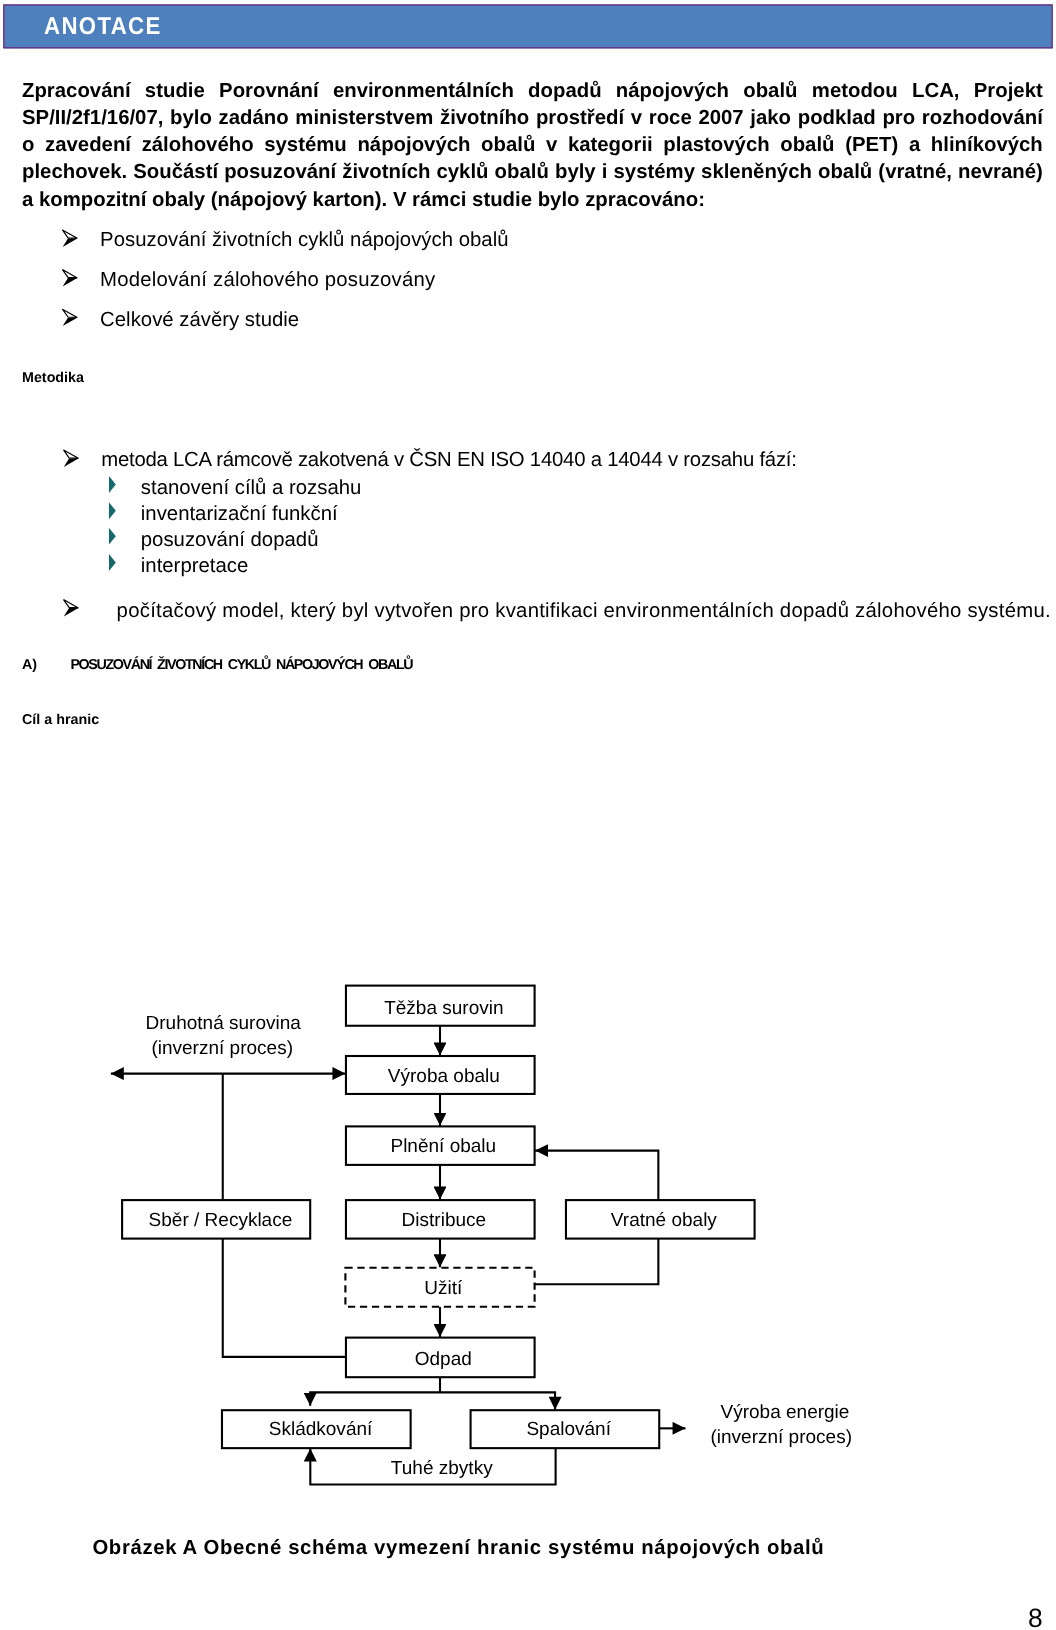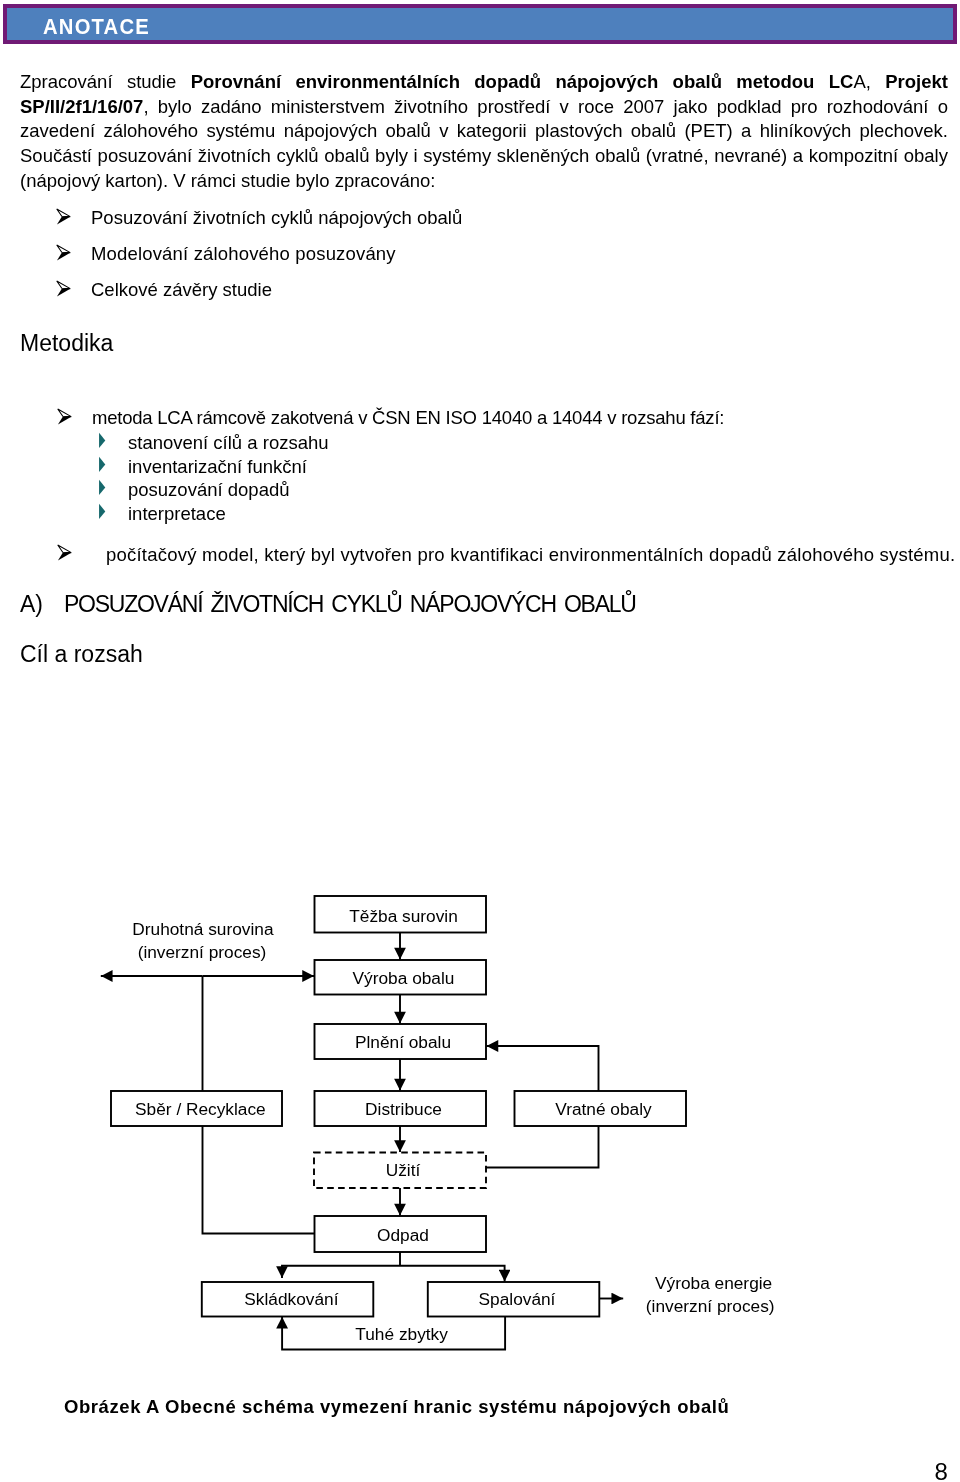--- a/index.html
+++ b/index.html
@@ -3,45 +3,45 @@
 <meta charset="utf-8">
 <title>ANOTACE</title>
 <style>
   html,body{margin:0;padding:0;background:#ffffff;}
   body{width:960px;height:1482px;position:relative;overflow:hidden;
        font-family:"Liberation Sans",sans-serif;color:#000000;}
   .page{position:absolute;left:0;top:0;width:960px;height:1482px;transform:translateZ(0);}
 
   
   .banner{position:absolute;left:3px;top:4px;width:954px;height:40px;
-          background:#4e80bd;box-sizing:border-box;border:4px solid #701a75;text-decoration:underline;}
+          background:#4e80bd;box-sizing:border-box;border:1px solid #701a75;text-decoration:underline;}
   .banner-label{position:absolute;left:35.5px;top:7.5px;color:#ffffff;
           font-size:22px;font-weight:bold;letter-spacing:1.3px;line-height:22px;transform:scaleX(0.92);transform-origin:left top;}
 
   
   .tb{position:absolute;font-size:18.5px;line-height:24.7px;color:#000000;}
-  .just{text-align:justify;text-justify:inter-word;}
+  .just{text-align:justify;text-justify:inter-word;font-weight:bold;}
 
   
   #intro{left:20px;top:70px;width:928px;}
 
   
   .li{position:absolute;font-size:18.5px;line-height:24.7px;white-space:nowrap;}
   .arrow3d{position:absolute;width:15px;height:17.5px;}
   .tri{position:absolute;width:8px;height:17px;}
 
   
-  .hd{position:absolute;font-size:23px;font-weight:normal;line-height:24.7px;white-space:nowrap;}
+  .hd{position:absolute;font-size:13px;font-weight:bold;line-height:24.7px;white-space:nowrap;}
   .txt{position:absolute;font-size:18.5px;line-height:24.7px;white-space:nowrap;}
 
   
   #diagram{position:absolute;left:0;top:0;width:960px;height:1482px;overflow:visible;}
   .dg-label{font-family:"Liberation Sans",sans-serif;font-size:17.3px;fill:#000;}
 
-  .caption{position:absolute;font-size:18.5px;font-weight:bold;letter-spacing:0.57px;white-space:nowrap;}
+  .caption{position:absolute;font-size:18.5px;font-weight:bold;letter-spacing:0.57px;white-space:nowrap;margin-left:20px;}
   .pageno{position:absolute;font-size:24px;line-height:24px;}
 </style>
 </head>
 <body>
 
 <div class="page">
 
   <div class="banner">
     <span class="banner-label">ANOTACE</span>
   </div>
@@ -108,21 +108,21 @@
   <div class="li" style="left:57px;top:543.5px">
     <svg class="arrow3d" style="left:-0.3px;top:0.6px" viewBox="0 0 14 16">
         <path d="M0.7 0.8 L13.3 7.9 L5.4 7.5 Z" fill="none" stroke="#000" stroke-width="1.0"></path>
         <path d="M5.4 8.0 L13.3 8.0 L0.9 15.2 Z" fill="#000"></path>
       </svg>
     <span class="txt" style="left:49px;top:-1px;letter-spacing:0.22px">počítačový model, který byl vytvořen pro kvantifikaci environmentálních dopadů zálohového systému.</span>
   </div>
 
   <div class="hd" style="left:20px;top:592px">A)</div>
   <div class="hd" style="left:64px;top:592px;letter-spacing:-1.25px;word-spacing:3px">POSUZOVÁNÍ ŽIVOTNÍCH CYKLŮ NÁPOJOVÝCH OBALŮ</div>
-  <div class="hd" style="left:20px;top:642px">Cíl a rozsah</div>
+  <div class="hd" style="left:20px;top:642px">Cíl a hranic</div>
 
 
   <svg id="diagram" viewBox="0 0 960 1482" width="960" height="1482">
     <defs>
       <marker id="ah" viewBox="0 0 10 10" refX="10" refY="5" markerWidth="6.5" markerHeight="6.2" orient="auto-start-reverse" markerUnits="strokeWidth">
         <path d="M0 0 L10 5 L0 10 z" fill="#000"></path>
       </marker>
     </defs>
     <g stroke="#000" fill="none" stroke-width="1.9">
 

